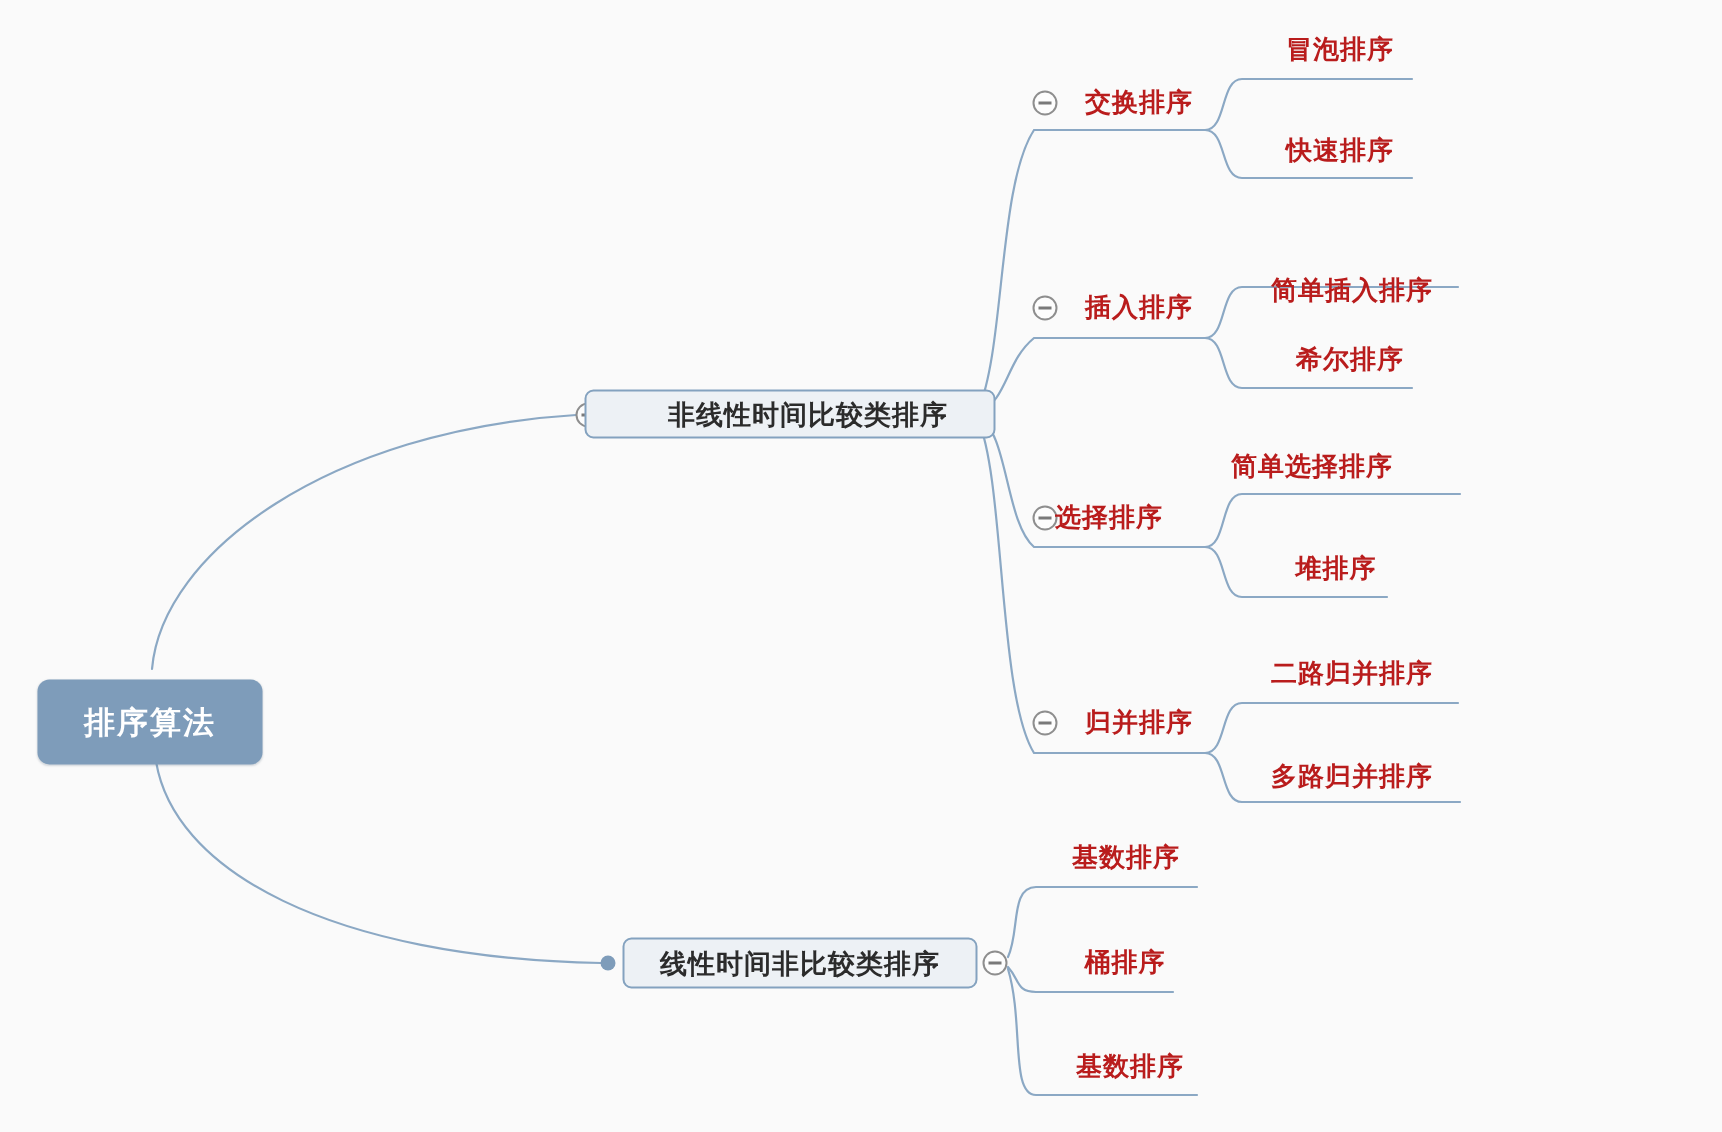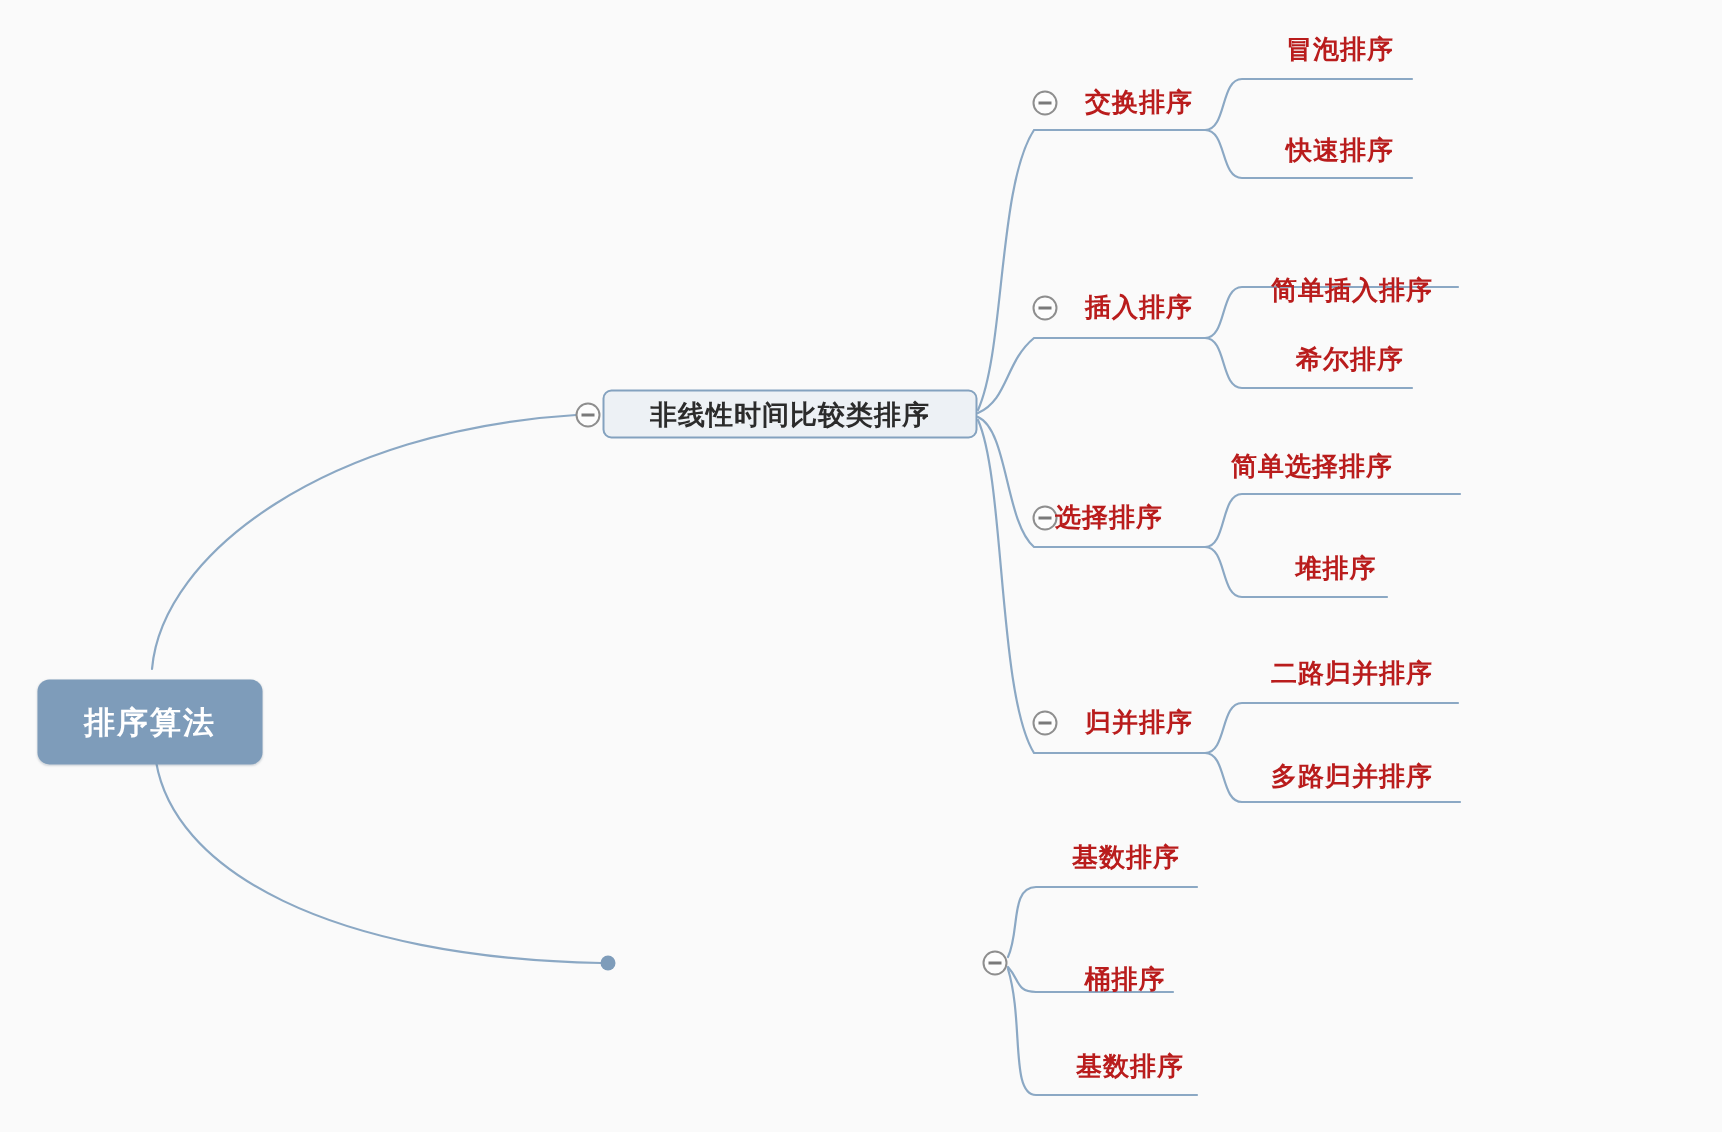--- a/index.html
+++ b/index.html
@@ -80,23 +80,24 @@
     <path d="M1205,753 C1227,753 1220,802 1242,802 H1460"></path>
 
     <path d="M1008,957 C1020,932 1010,887 1036,887 H1197"></path>
     <path d="M1008,967 C1020,980 1016,992 1036,992 H1173"></path>
     <path d="M1008,969 C1024,1022 1010,1095 1036,1095 H1197"></path>
   </svg>
 
   <div class="node root-node" style="left:150px;top:710px;">排序算法</div>
 
   <div class="expander" style="left:588px;top:415px;"></div>
-  <div class="node box-node" style="left:790px;top:414px;width:371px;height:45px;">非线性时间比较类排序</div>
+  <div class="node box-node" style="left:790px;top:414px;width:371px;height:45px;padding-left:36px;">非线性时间比较类排序</div>
 
   <div class="dot" style="left:608px;top:963px;"></div>
+  <div class="node box-node" style="left:800px;top:963px;width:351px;height:47px;">线性时间非比较类排序</div>
   <div class="expander" style="left:995px;top:963px;"></div>
 
   <div class="expander" style="left:1045px;top:103px;"></div>
   <div class="node topic" style="left:1139px;top:102px;">交换排序</div>
 
   <div class="expander" style="left:1045px;top:308px;"></div>
   <div class="node topic" style="left:1139px;top:307px;">插入排序</div>
 
   <div class="expander" style="left:1045px;top:518px;"></div>
   <div class="node topic" style="left:1109px;top:517px;">选择排序</div>
@@ -110,16 +111,16 @@
   <div class="node topic" style="left:1352px;top:257px;margin-top:33px;">简单插入排序</div>
   <div class="node topic" style="left:1350px;top:359px;text-align:right;">希尔排序</div>
 
   <div class="node topic" style="left:1312px;top:466px;font-family:Liberation Mono, monospace;">简单选择排序</div>
   <div class="node topic" style="left:1336px;top:568px;">堆排序</div>
 
   <div class="node topic" style="left:1352px;top:673px;">二路归并排序</div>
   <div class="node topic" style="left:1352px;top:776px;">多路归并排序</div>
 
   <div class="node topic" style="left:1126px;top:857px;">基数排序</div>
-  <div class="node topic" style="left:1125px;top:962px;margin-top:17px;">桶排序</div>
+  <div class="node topic" style="left:1125px;top:962px;">桶排序</div>
   <div class="node topic" style="left:1130px;top:1066px;">基数排序</div>
 
 </div>
 
 </body></html>

